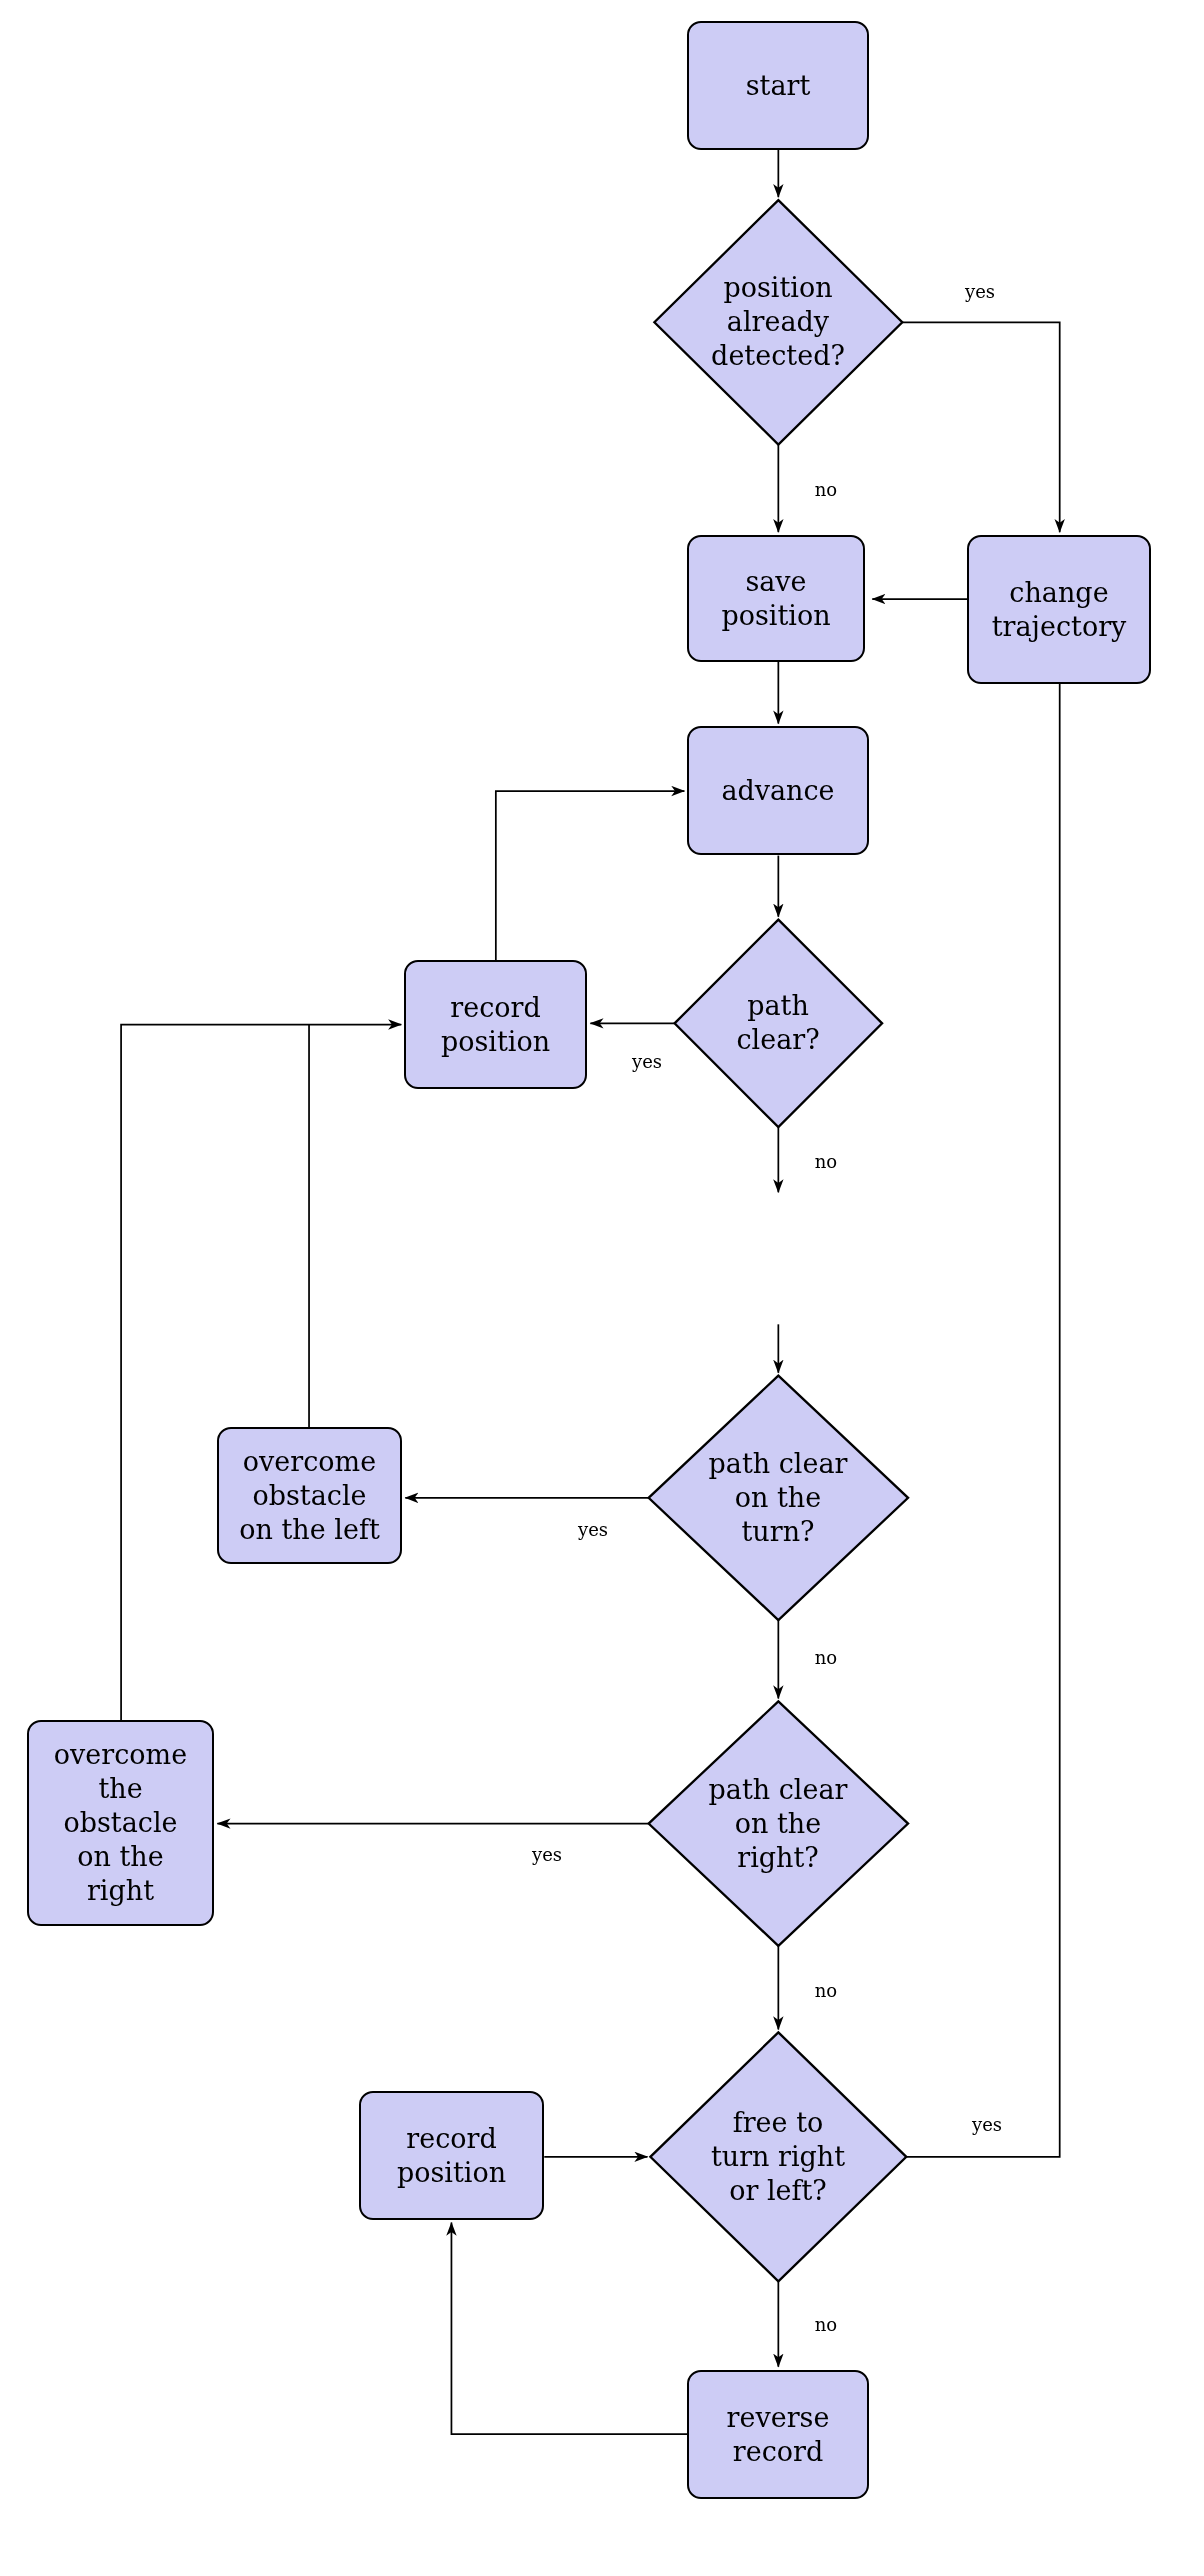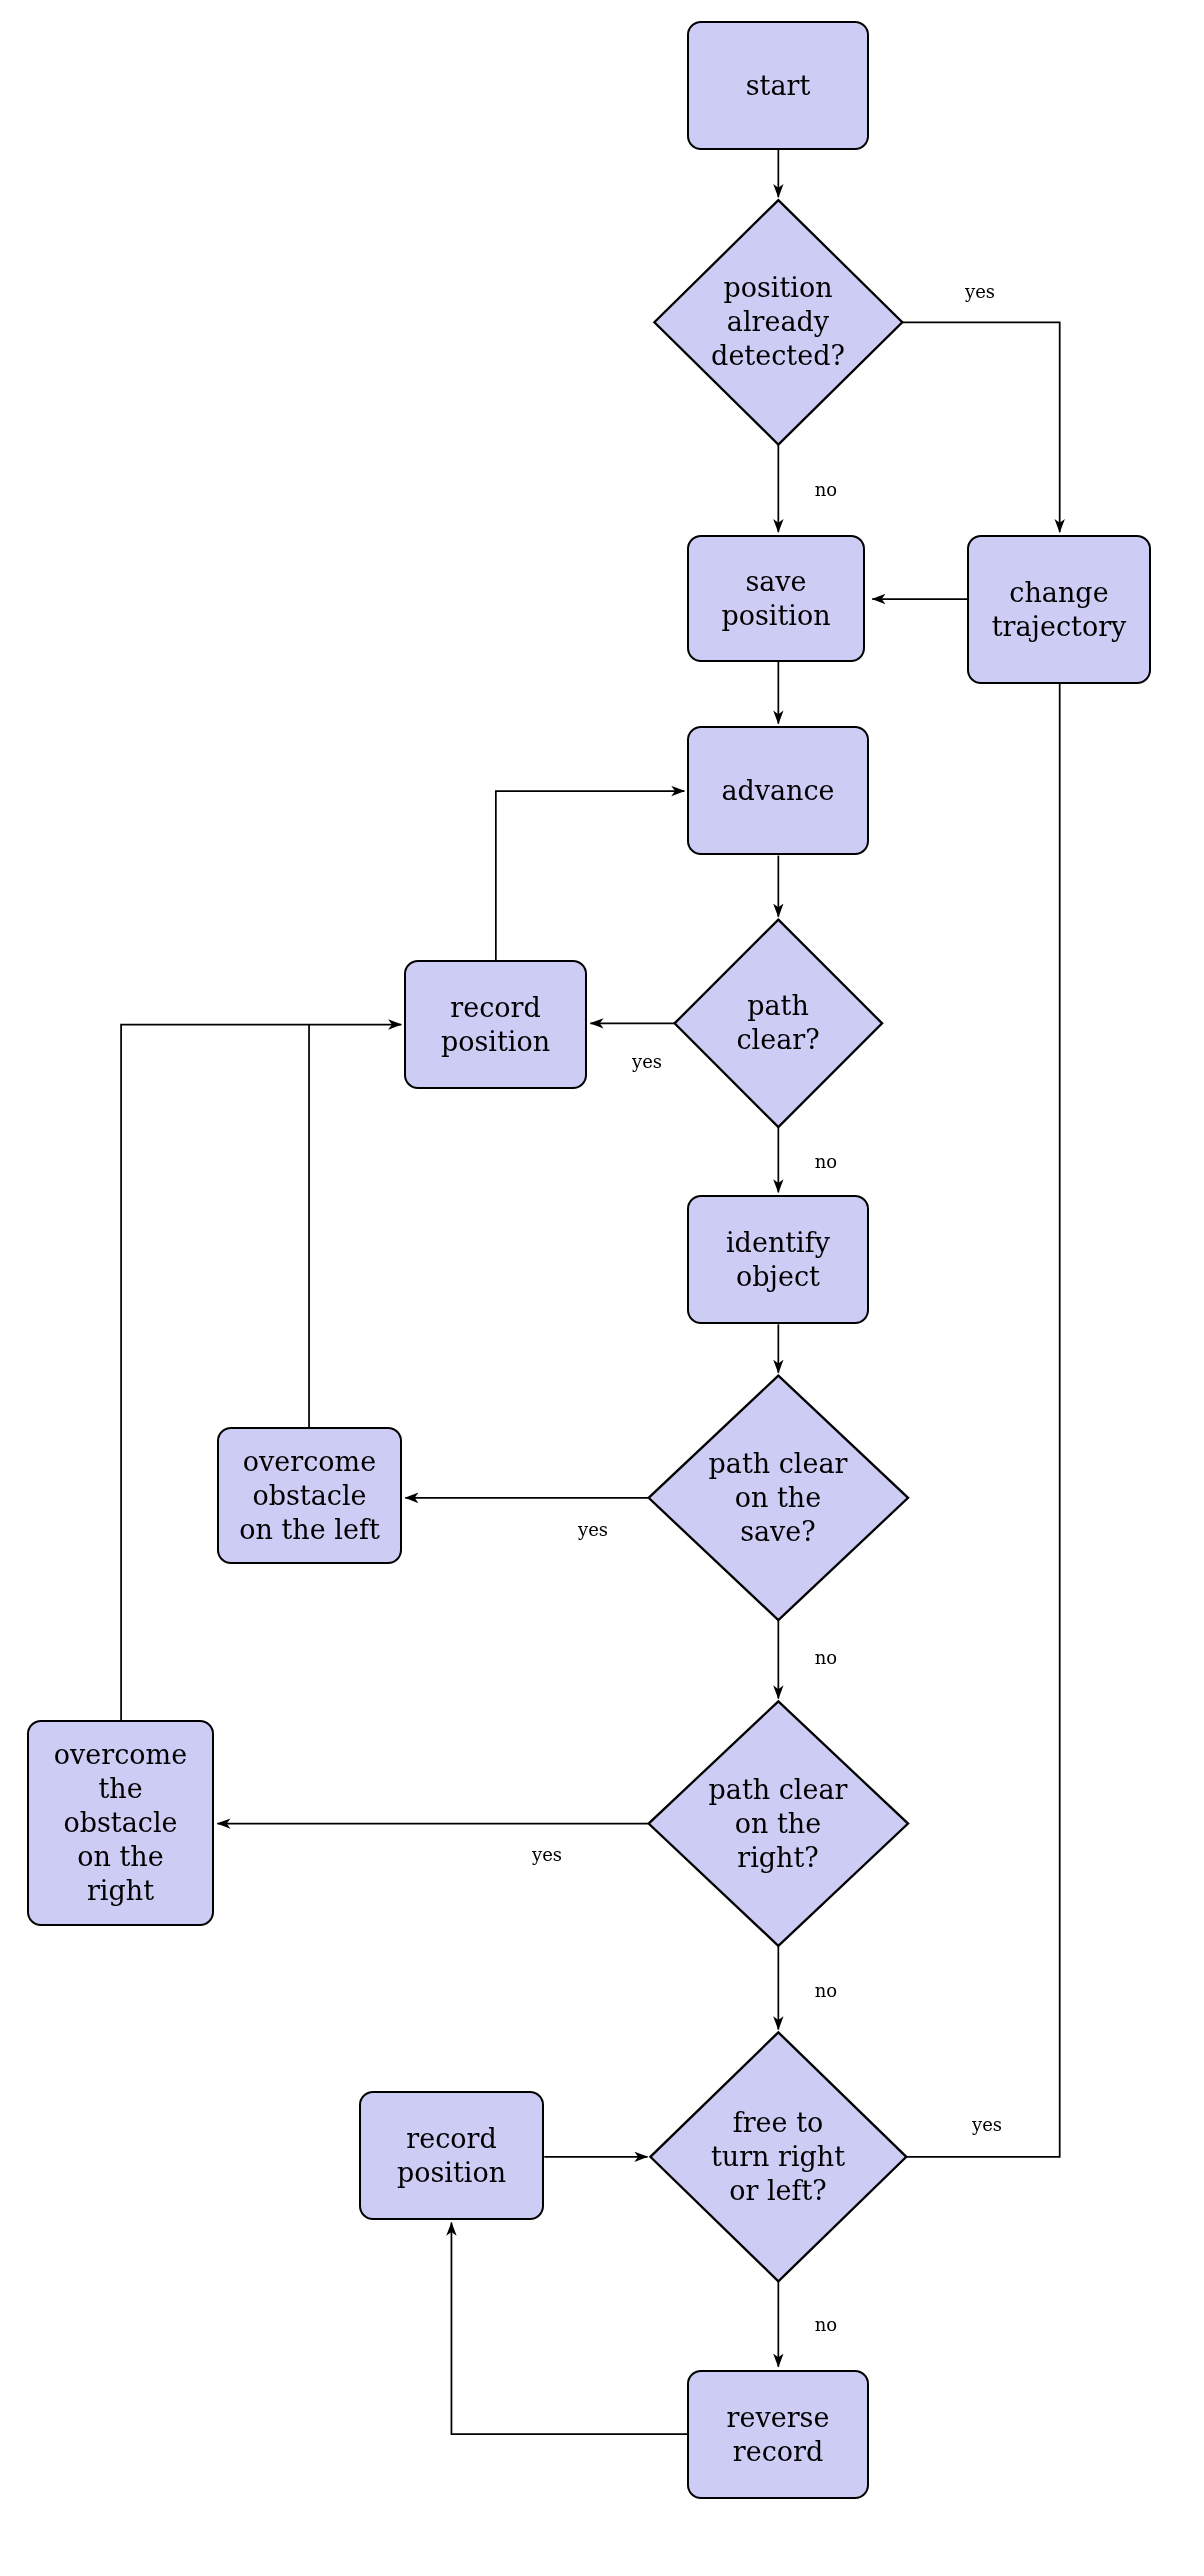--- a/index.html
+++ b/index.html
@@ -96,24 +96,20 @@
 
   <div class="box" style="left:687px;top:726px;width:182px;height:129px">
     <span class="line">advance</span>
   </div>
 
   <div class="box" style="left:404px;top:960px;width:183px;height:129px">
     <span class="line">record</span>
     <span class="line">position</span>
   </div>
 
-  <div class="box" style="left:687px;top:1195px;width:182px;height:129px">
-    <span class="line">identify</span>
-    <span class="line">object</span>
-  </div>
 
   <div class="box" style="left:217px;top:1427px;width:185px;height:137px">
     <span class="line">overcome</span>
     <span class="line">obstacle</span>
     <span class="line">on the left</span>
   </div>
 
   <div class="box" style="left:27px;top:1720px;width:187px;height:206px">
     <span class="line">overcome</span>
     <span class="line">the</span>
@@ -139,21 +135,21 @@
   </div>
 
   <div class="dtext" style="left:778px;top:1023px">
     <span class="line">path</span>
     <span class="line">clear?</span>
   </div>
 
   <div class="dtext" style="left:778px;top:1498px">
     <span class="line">path clear</span>
     <span class="line">on the</span>
-    <span class="line">save?</span>
+    <span class="line">turn?</span>
   </div>
 
   <div class="dtext" style="left:778px;top:1824px">
     <span class="line">path clear</span>
     <span class="line">on the</span>
     <span class="line">right?</span>
   </div>
 
   <div class="dtext" style="left:778px;top:2157px">
     <span class="line">free to</span>

